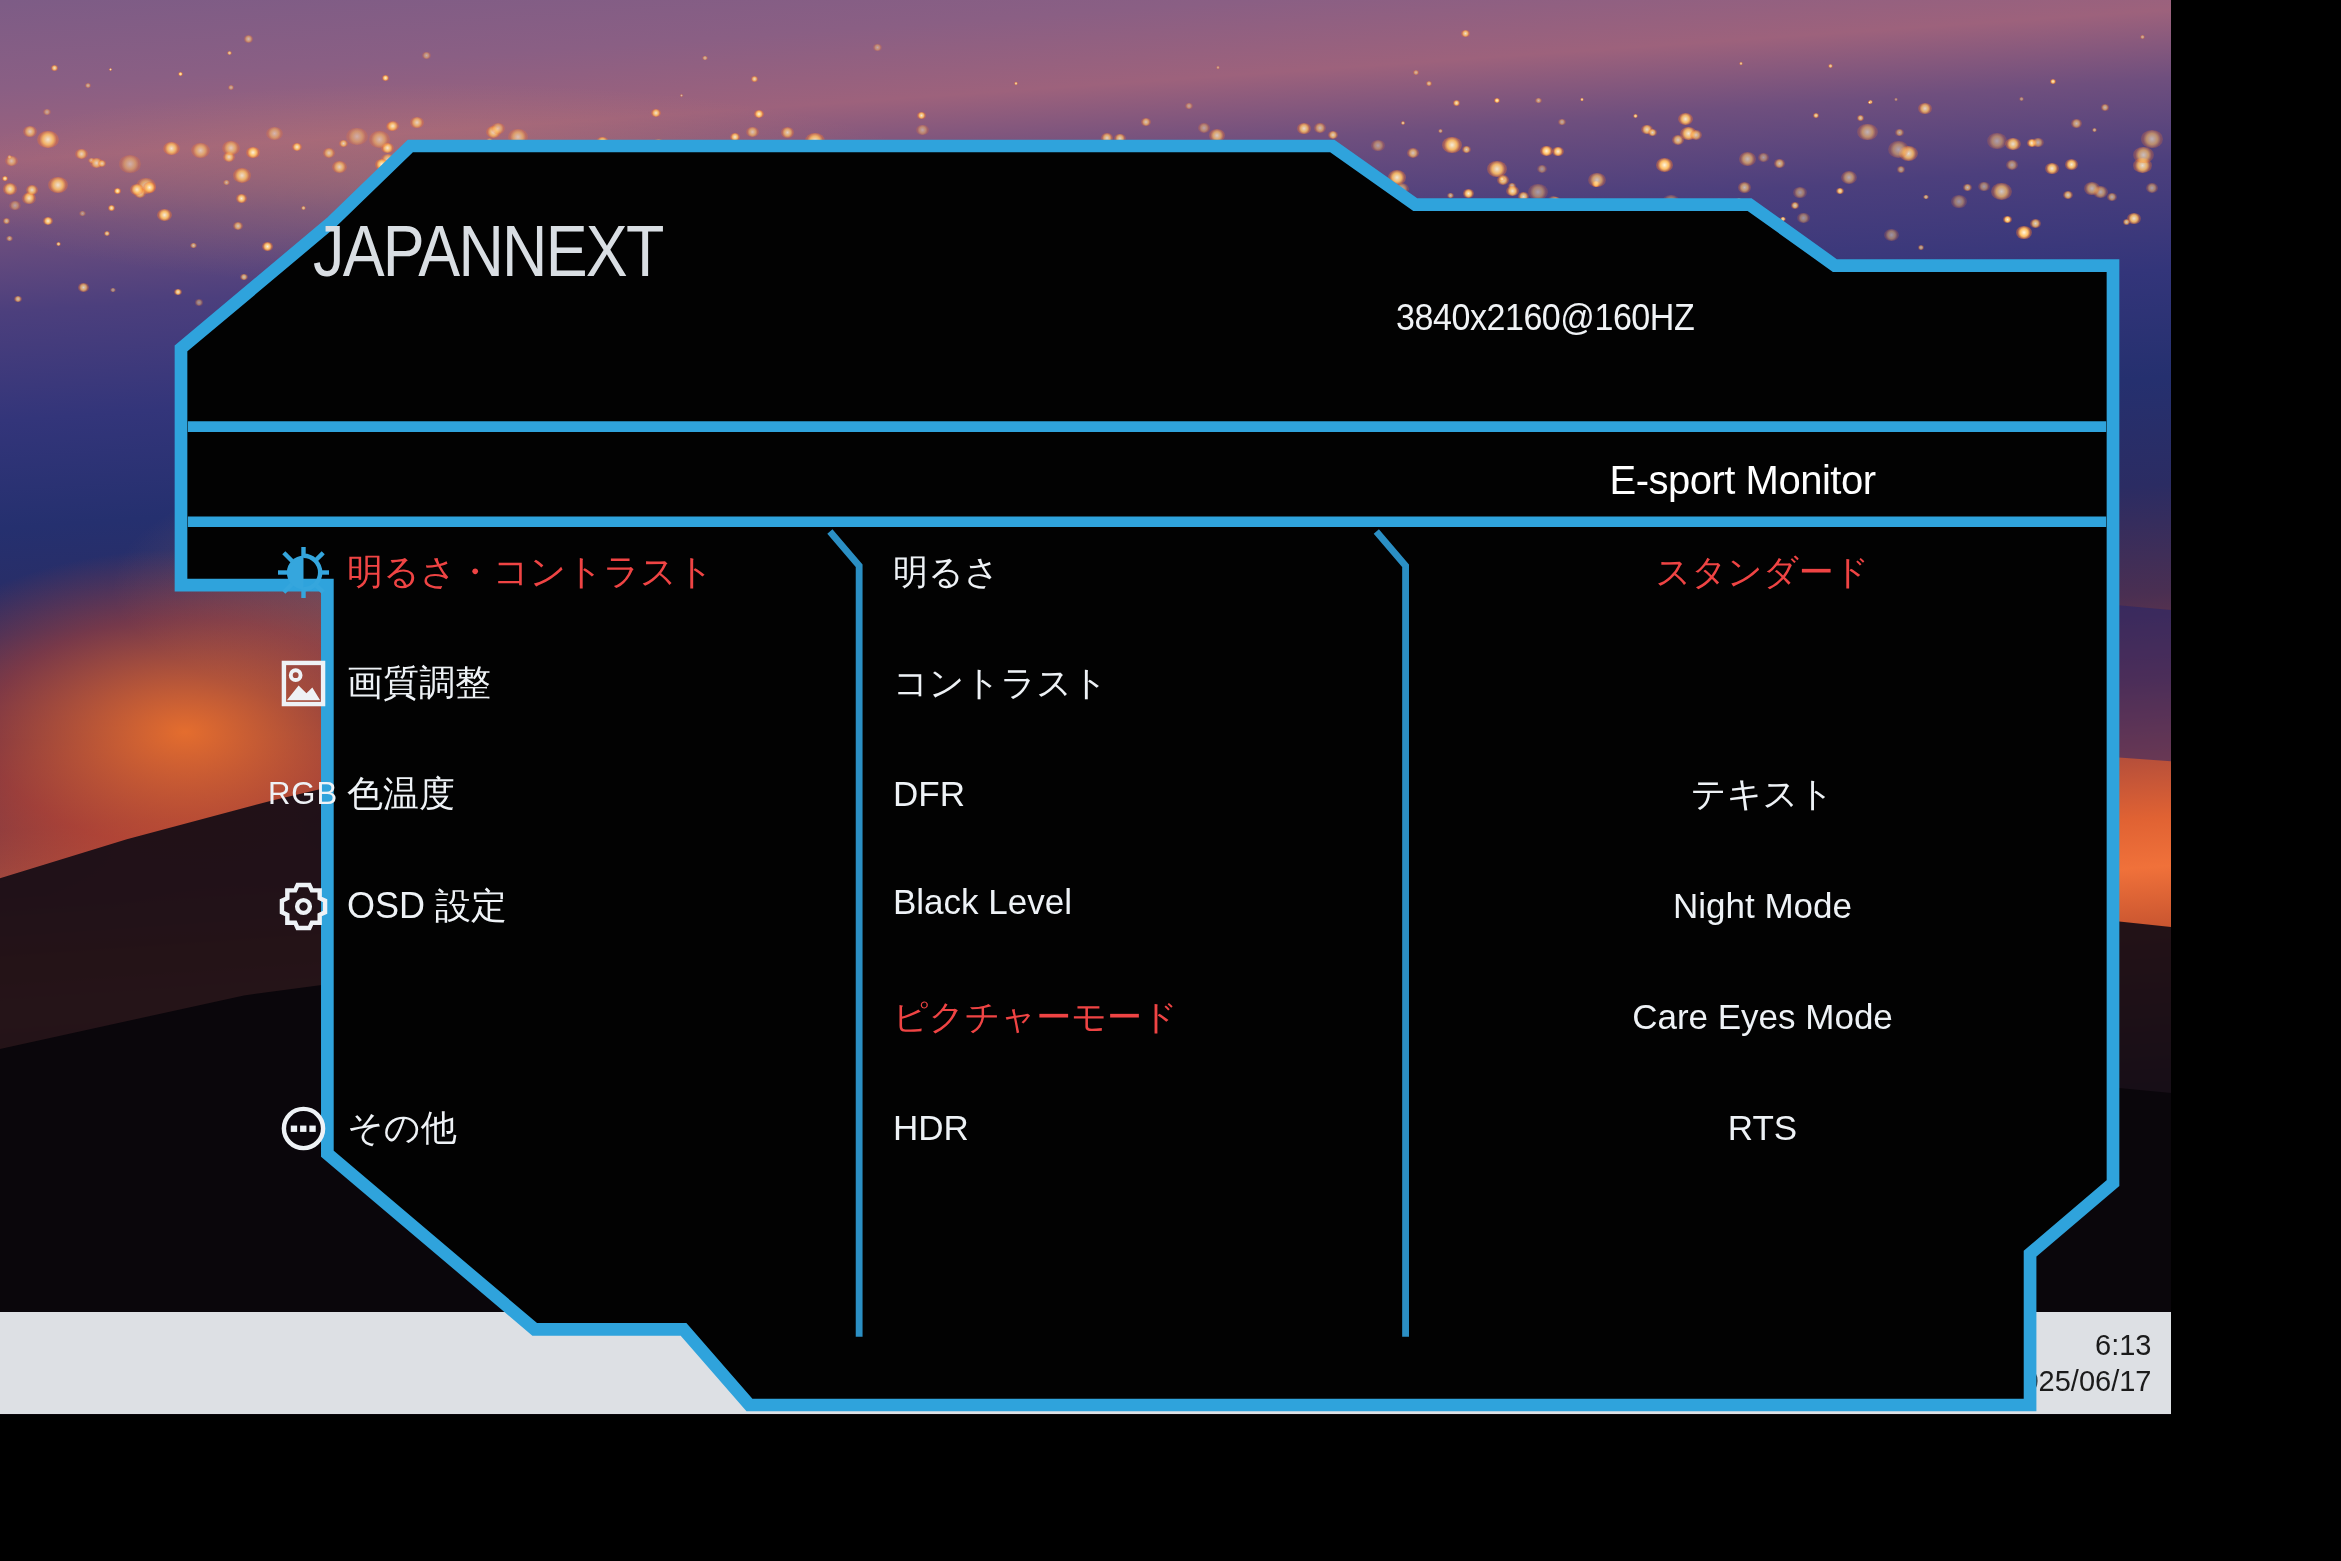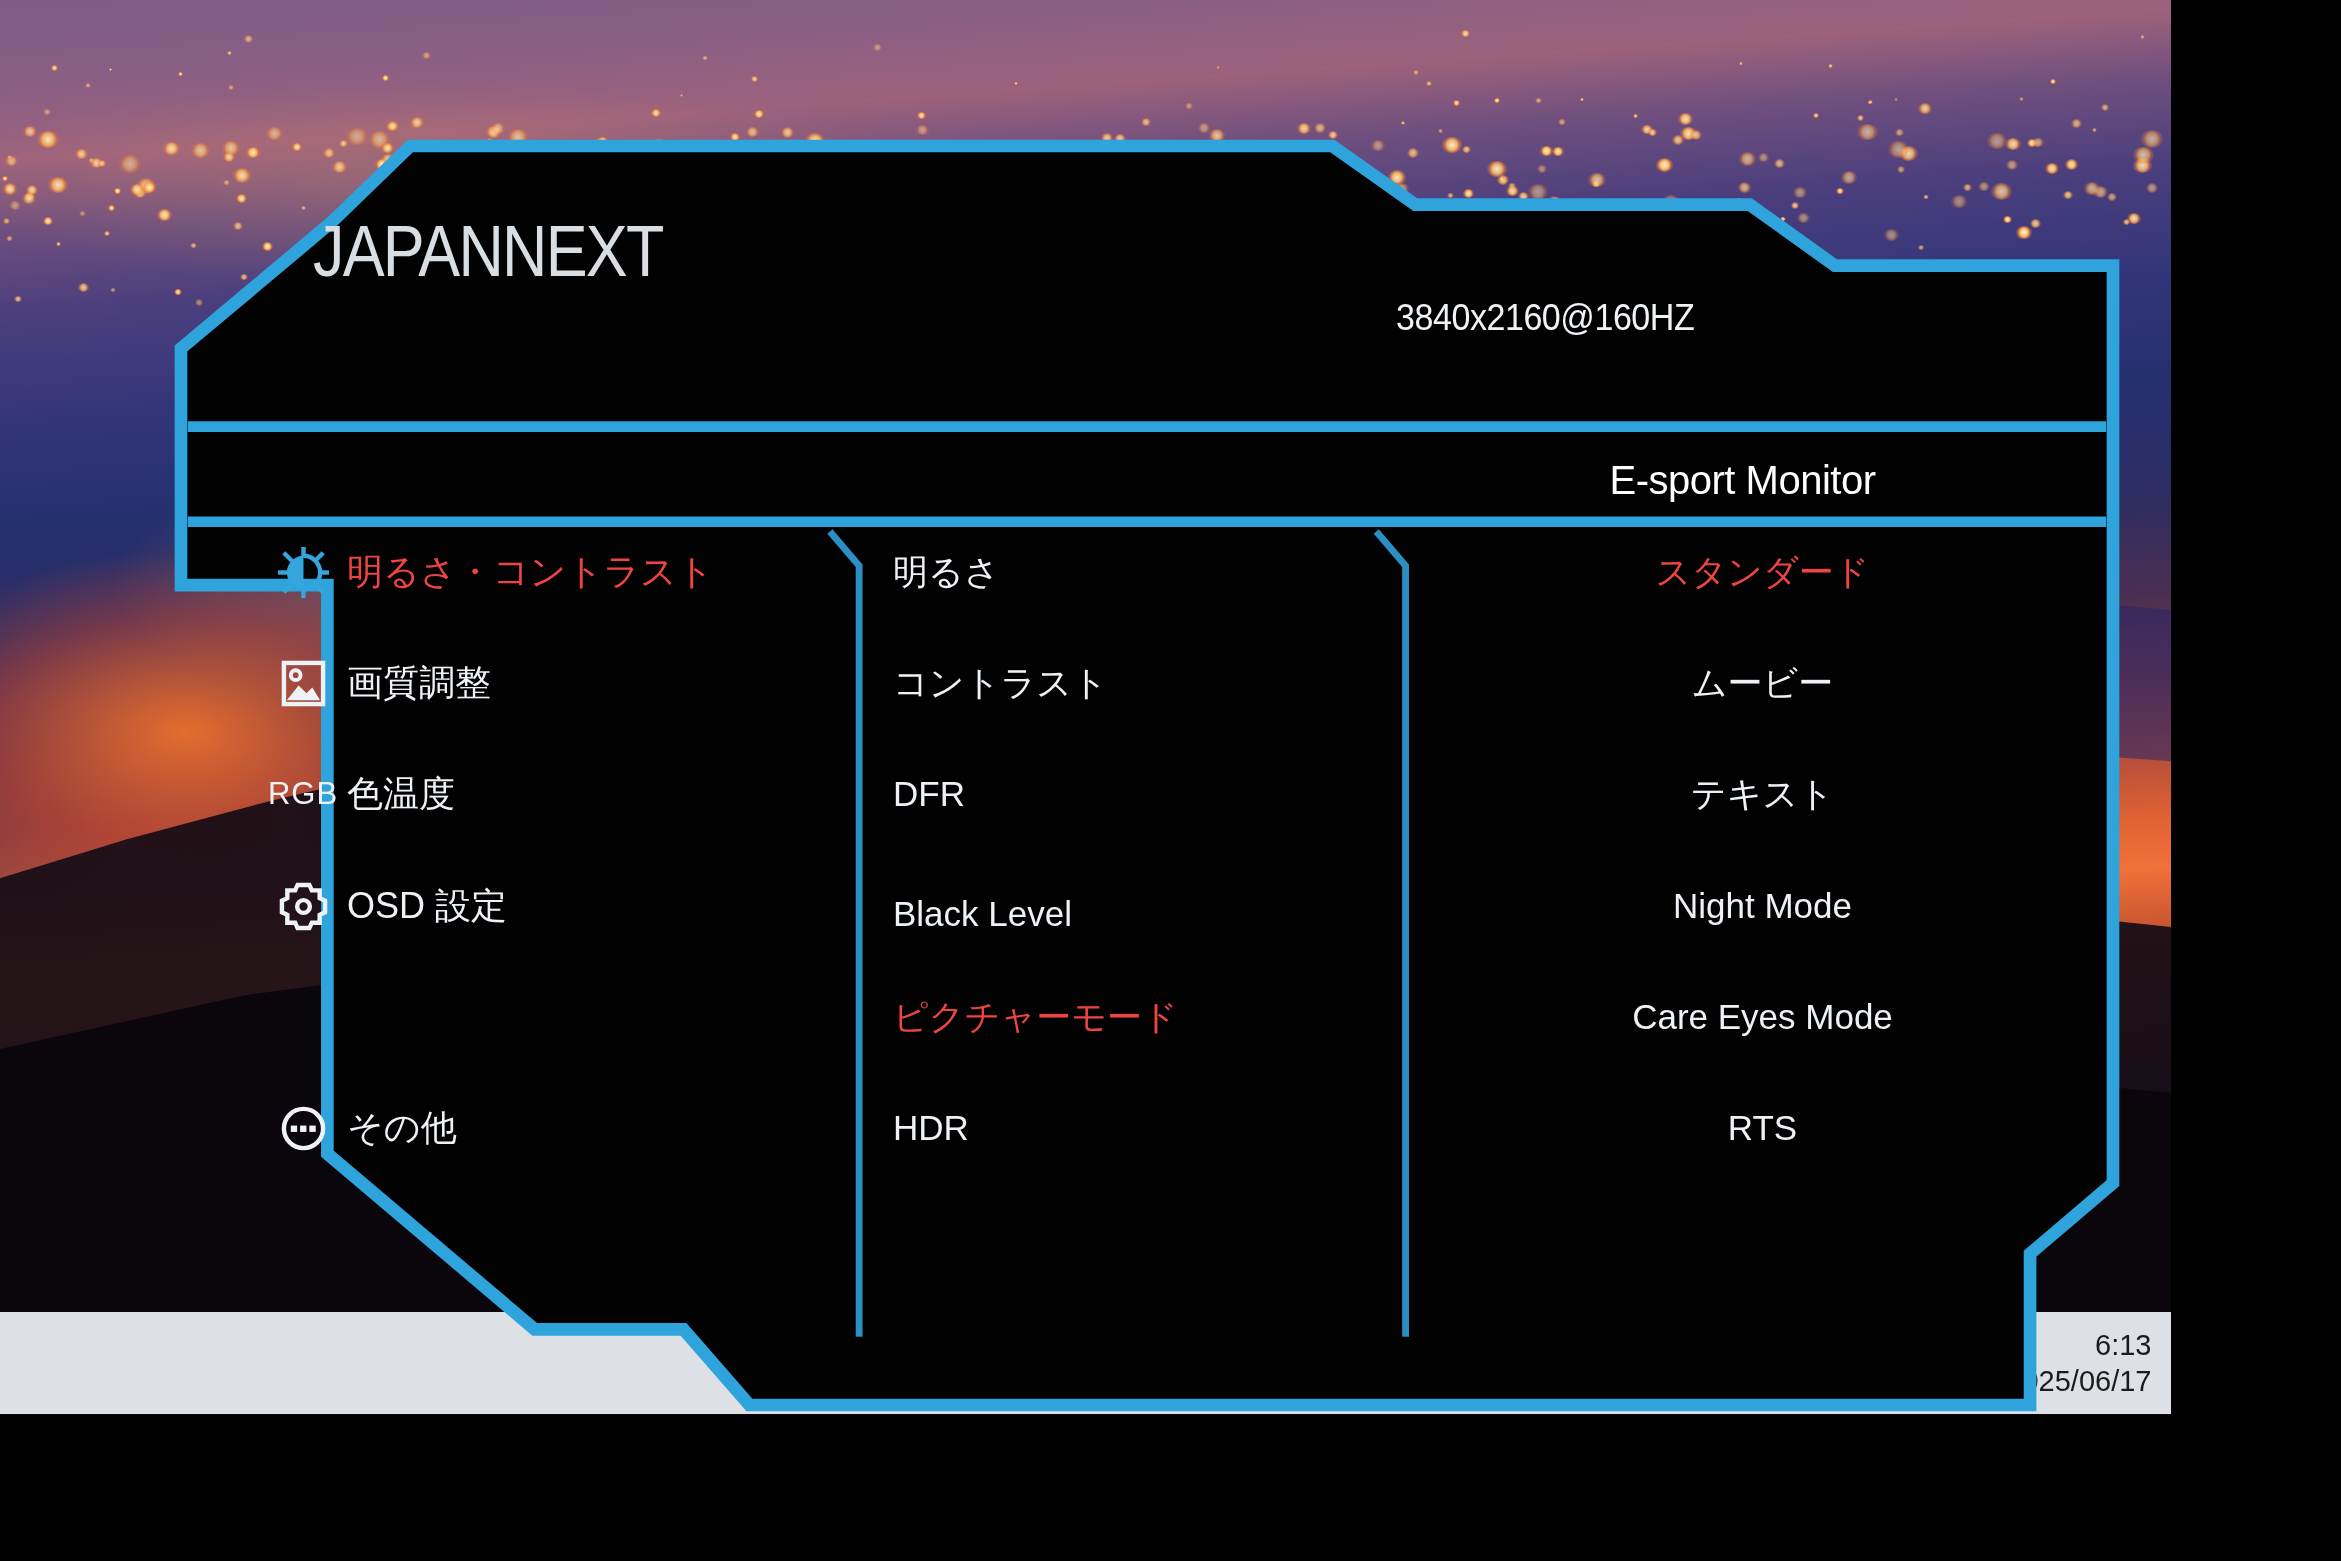--- a/index.html
+++ b/index.html
@@ -532,38 +532,35 @@
       <div class="col col-b">
         <div class="row" style="top:0px">
           <span class="lbl">明るさ</span>
           </div>
         <div class="row" style="top:111px">
           <span class="lbl">コントラスト</span>
           </div>
         <div class="row" style="top:222px">
           <span class="lbl">DFR</span>
           </div>
-        <div class="row" style="top:342px">
+        <div class="row" style="top:330px">
           <span class="lbl">Black Level</span>
           </div>
         <div class="row sel" style="top:445px">
           <span class="lbl">ピクチャーモード</span>
           </div>
         <div class="row" style="top:556px">
           <span class="lbl">HDR</span>
           </div>
       </div>
 
       <div class="col col-c">
         <div class="row sel" style="top:0px">
           <span class="lbl">スタンダード</span>
           </div>
-        <div class="row" style="top:111px">
-          <span class="lbl">ムービー</span>
-          </div>
         <div class="row" style="top:222px">
           <span class="lbl">テキスト</span>
           </div>
         <div class="row" style="top:334px">
           <span class="lbl">Night Mode</span>
           </div>
         <div class="row" style="top:445px">
           <span class="lbl">Care Eyes Mode</span>
           </div>
         <div class="row" style="top:556px">

